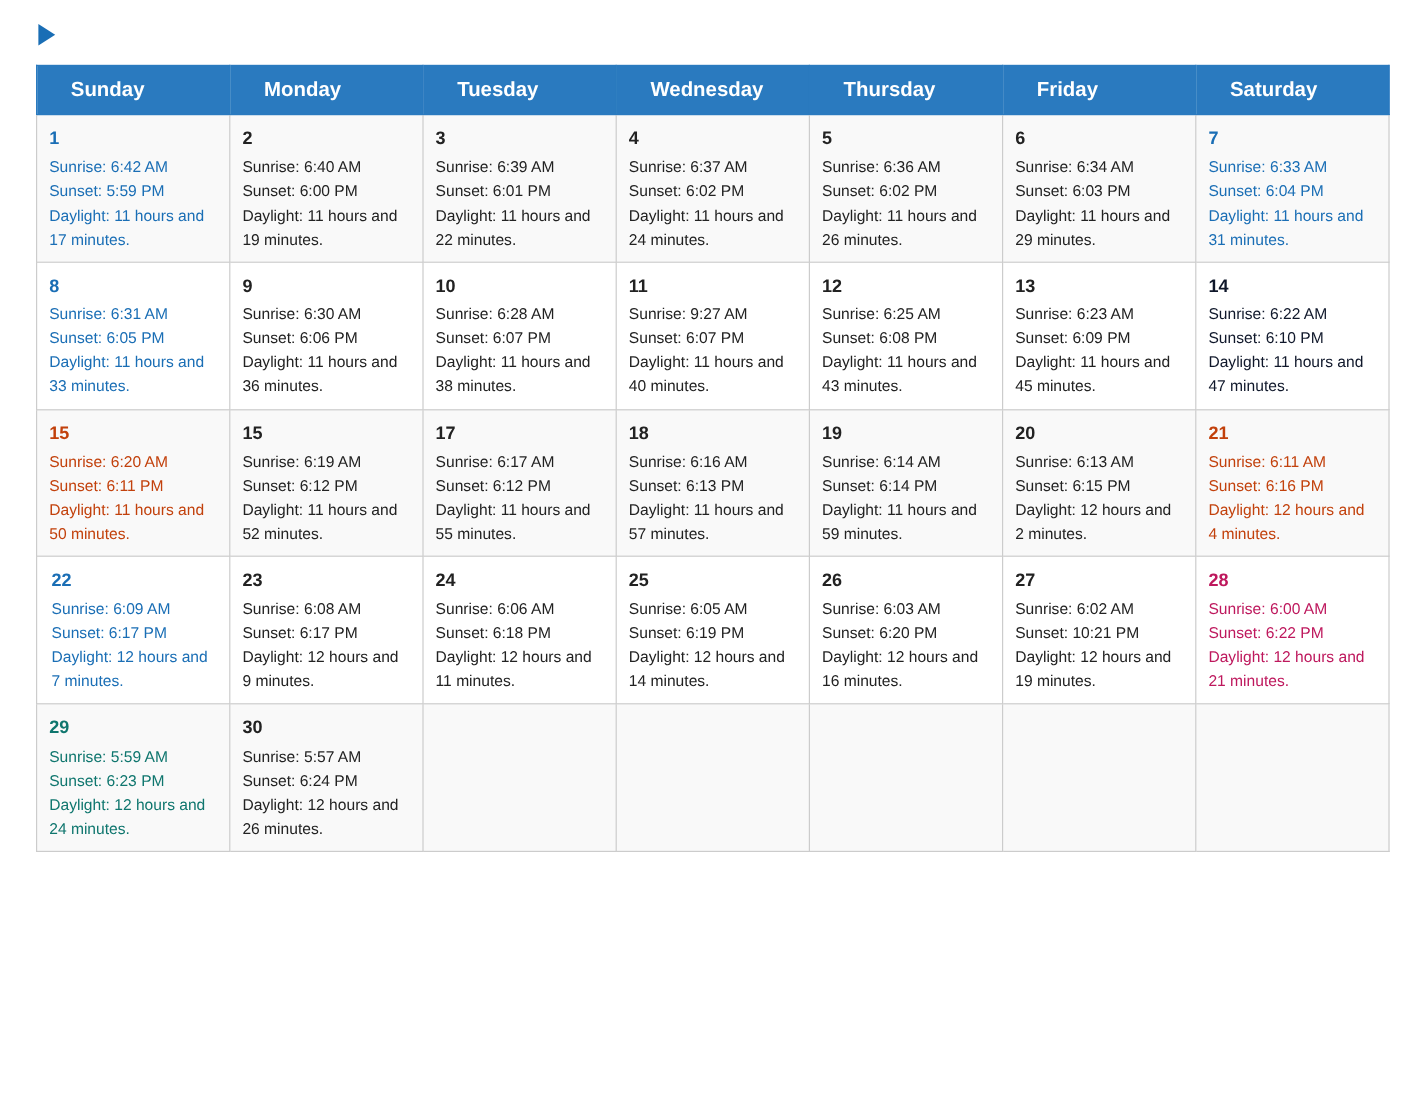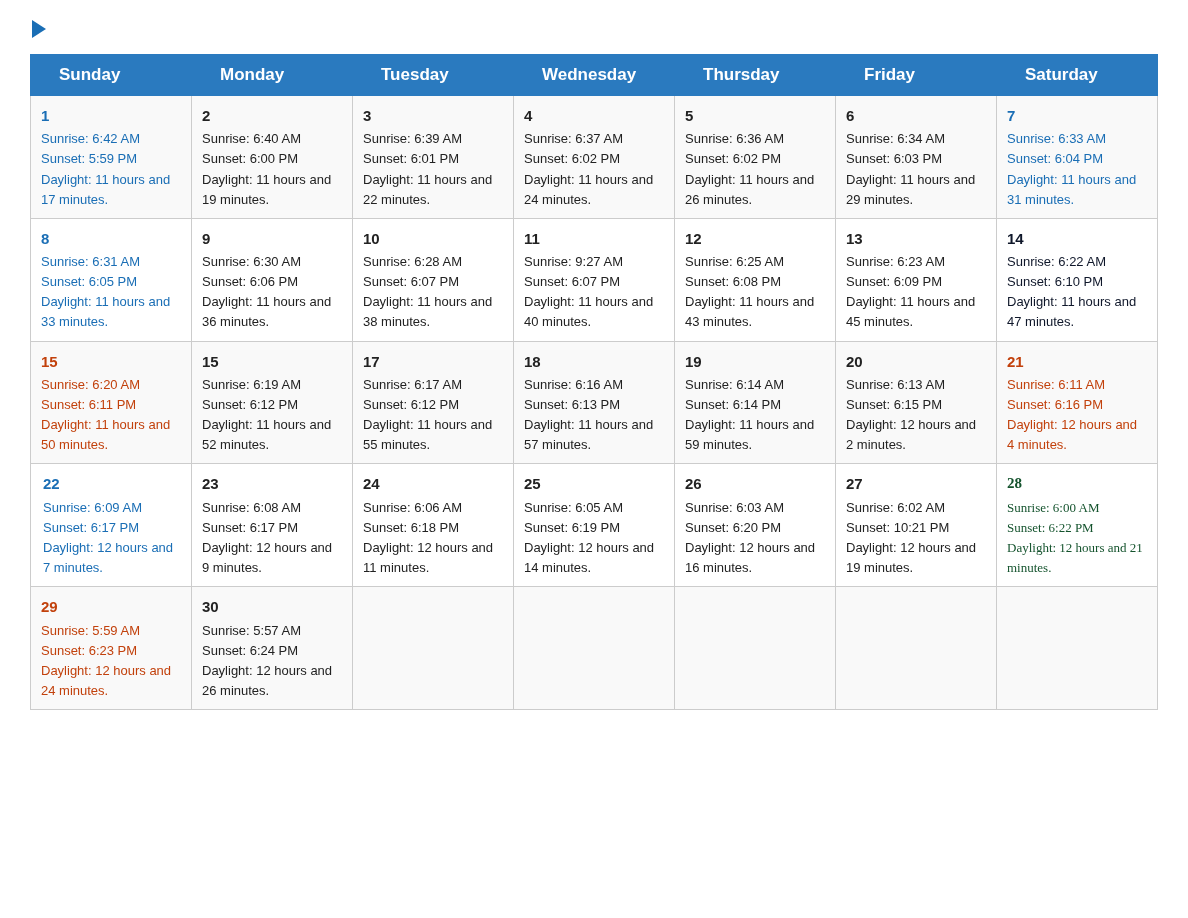--- a/index.html
+++ b/index.html
@@ -298,29 +298,29 @@
           <span class="sun-info">Sunrise: 6:03 AM</span>
           <span class="sun-info">Sunset: 6:20 PM</span>
           <span class="sun-info">Daylight: 12 hours and 16 minutes.</span>
         </td>
         <td>
           <span class="day-num">27</span>
           <span class="sun-info">Sunrise: 6:02 AM</span>
           <span class="sun-info">Sunset: 10:21 PM</span>
           <span class="sun-info">Daylight: 12 hours and 19 minutes.</span>
         </td>
-        <td style="color: #14532d; font-family: Liberation Serif, serif;">
+        <td style="color: #be185d;">
           <span class="day-num">28</span>
           <span class="sun-info">Sunrise: 6:00 AM</span>
           <span class="sun-info">Sunset: 6:22 PM</span>
           <span class="sun-info">Daylight: 12 hours and 21 minutes.</span>
         </td>
       </tr>
       <tr>
-        <td style="color: #c2410c;">
+        <td style="color: #0f766e;">
           <span class="day-num">29</span>
           <span class="sun-info">Sunrise: 5:59 AM</span>
           <span class="sun-info">Sunset: 6:23 PM</span>
           <span class="sun-info">Daylight: 12 hours and 24 minutes.</span>
         </td>
         <td>
           <span class="day-num">30</span>
           <span class="sun-info">Sunrise: 5:57 AM</span>
           <span class="sun-info">Sunset: 6:24 PM</span>
           <span class="sun-info">Daylight: 12 hours and 26 minutes.</span>

